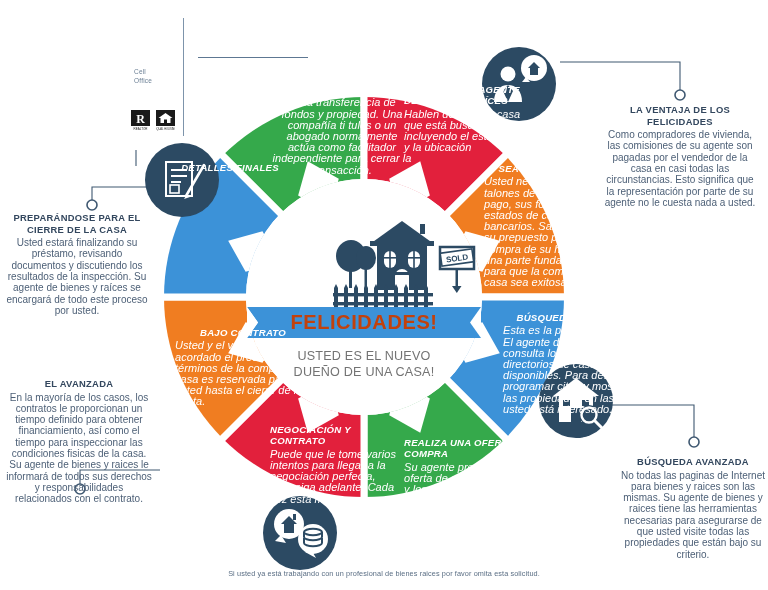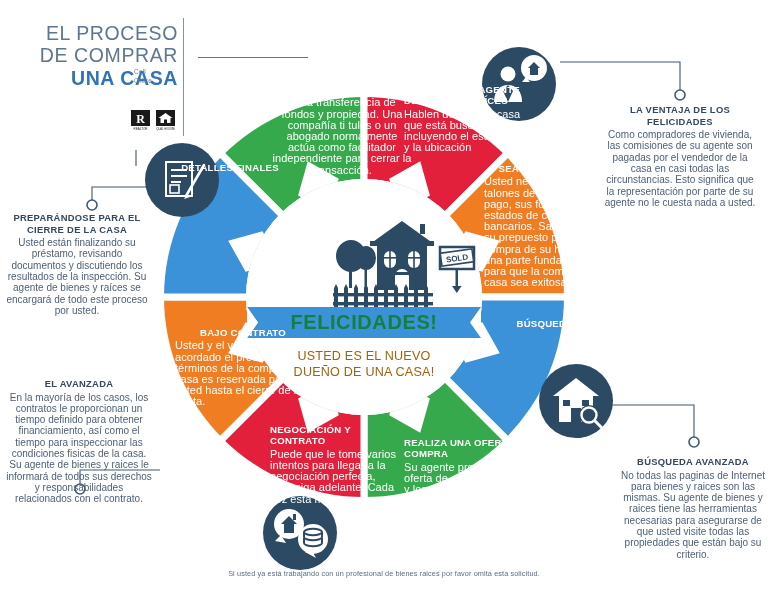--- a/index.html
+++ b/index.html
@@ -16,31 +16,31 @@
   #header .l3{font-size:19.5px;letter-spacing:.6px;color:#2f73b8;
       line-height:24px;font-weight:700;}
   #hdr-rule{position:absolute;left:183px;top:18px;width:1px;height:118px;background:#7d94ab;}
   #hdr-line{position:absolute;left:198px;top:57px;width:110px;height:1px;background:#5d7792;}
   #contact{position:absolute;left:134px;top:68px;font-size:6.5px;line-height:8.5px;
       color:#6a7f94;letter-spacing:.2px;}
   #logos{position:absolute;left:131px;top:110px;display:flex;gap:6px;align-items:flex-end;}
   .logo-r,.logo-e{width:19px;height:21px;}
 
   
-  .seg{position:absolute;color:#ffffff;}
+  .seg{position:absolute;color:#ffffff;font-style:italic;}
   .seg .t{font-weight:700;font-size:9.6px;line-height:11.4px;letter-spacing:.25px;
       margin-bottom:2px;text-transform:uppercase;}
   .seg .b{font-size:11px;line-height:11.2px;letter-spacing:.05px;}
 
   #seg-cierre{left:272px;top:84px;width:140px;text-align:center;}
   #seg-contrate{left:404px;top:84px;width:132px;text-align:left;}
   #seg-preap{left:484px;top:163px;width:134px;text-align:left;}
   #seg-preap .t{text-align:center;}
   #seg-busq{left:503px;top:312px;width:138px;text-align:left;}
-  #seg-busq .t{text-align:center;margin-top:6px;}
+  #seg-busq .t{text-align:center;}
   #seg-oferta{left:404px;top:437px;width:140px;text-align:left;}
   #seg-nego{left:270px;top:424px;width:128px;text-align:left;}
   #seg-bajo{left:175px;top:327px;width:136px;text-align:center;}
   #seg-detalles{left:158px;top:162px;width:144px;text-align:center;}
   #seg-detalles .t{text-align:center;}
   #seg-bajo .b,#seg-detalles .b{text-align:left;}
   #seg-cierre .b{text-align:center;}
 
   
   .note{position:absolute;text-align:center;color:#41536a;}
@@ -50,23 +50,23 @@
 
   #note-ventaja{left:604px;top:104px;width:152px;}
   #note-avanzada{left:620px;top:456px;width:146px;}
   #note-prep{left:6px;top:212px;width:142px;}
   #note-contrato{left:6px;top:378px;width:146px;}
 
   
   #center-band{position:absolute;left:247px;top:307px;width:234px;height:31px;}
   #center-band .txt{position:absolute;left:0;top:0;width:234px;height:31px;
       display:flex;align-items:center;justify-content:center;
-      color:#15803d;font-weight:700;font-size:20px;letter-spacing:.6px;}
+      color:#c2410c;font-weight:700;font-size:20px;letter-spacing:.6px;}
   #center-sub{position:absolute;left:236px;top:348px;width:256px;text-align:center;
-      color:#a16207;font-size:12.6px;line-height:16px;letter-spacing:.2px;}
+      color:#737373;font-size:12.6px;line-height:16px;letter-spacing:.2px;}
 
   
   #footer{position:absolute;left:0;top:569px;width:768px;text-align:center;
       font-size:7.3px;color:#5a6e84;letter-spacing:.1px;}
 
   .conn{stroke:#3f5871;stroke-width:1.1;fill:none;}
   .conn-dot{fill:#ffffff;stroke:#3f5871;stroke-width:1.6;}
 </style>
 </head>
 <body>
@@ -278,25 +278,20 @@
       <circle cx="313" cy="539" r="15" fill="#ffffff"></circle>
       <polygon points="312,551 316,558 305,552" fill="#ffffff"></polygon>
       <g fill="none" stroke="#2c4a63" stroke-width="2">
         <ellipse cx="313" cy="532" rx="9" ry="3.2"></ellipse>
         <path d="M304,532 v5 a9,3.2 0 0,0 18,0 v-5"></path>
         <path d="M304,538 v5 a9,3.2 0 0,0 18,0 v-5"></path>
       </g>
     </g>
   </svg>
 
-  <div id="header">
-    <div class="l1">EL PROCESO</div>
-    <div class="l2">DE COMPRAR</div>
-    <div class="l3">UNA CASA</div>
-  </div>
   <div id="hdr-rule"></div>
   <div id="hdr-line"></div>
   <div id="contact">
     <div>Cell</div>
     <div>Office</div>
   </div>
   <div id="logos">
     <svg class="logo-r" viewBox="0 0 19 21">
       <rect x="0" y="0" width="19" height="16" fill="#1a1a1a"></rect>
       <text x="9.5" y="12.5" text-anchor="middle" font-family="Liberation Serif, serif" font-size="12" font-weight="700" fill="#ffffff">R</text>
@@ -321,20 +316,21 @@
     <div class="b">Hablen  del tipo de casa que está buscando, incluyendo el estilo, precio y la ubicación</div>
   </div>
 
   <div class="seg" id="seg-preap">
     <div class="t">SEA PRE-APROBADO</div>
     <div class="b">Usted necesitará los talones de cheques de pago, sus formas W2 y los estados de cuenta bancarios. Saber cual es su prepuesto para la compra de su hogar es una parte fundamental para que la compra de su casa sea exitosa.</div>
   </div>
 
   <div class="seg" id="seg-busq">
     <div class="t">BÚSQUEDA DE CASAS</div>
+    <div class="b">Esta es la parte divertida! El agente de bienes raices consulta los diversos directorios de casas disponibles. Para después programar citas y mostrarle las propiedades en las que usted está interesado.</div>
   </div>
 
   <div class="seg" id="seg-oferta">
     <div class="t">REALIZA UNA OFERTA DE COMPRA</div>
     <div class="b">Su agente preparará la oferta de acuerdo al precio y los términos que usted elija.</div>
   </div>
 
   <div class="seg" id="seg-nego">
     <div class="t">NEGOCIACIÓN Y CONTRATO</div>
     <div class="b">Puede que le tome varios intentos para llegar a la negociación perfecta, pero siga adelante. Cada vez está más cerca.</div>
@@ -354,21 +350,21 @@
     <div class="nb">Como compradores de vivienda, las comisiones de su agente son pagadas por el vendedor de la casa en casi todas las circunstancias. Esto significa que la representación por parte de su agente no le cuesta nada a usted.</div>
   </div>
 
   <div class="note" id="note-avanzada">
     <div class="nt">BÚSQUEDA AVANZADA</div>
     <div class="nb">No todas las paginas de Internet para bienes y raices son las mismas. Su agente de bienes y raices tiene las herramientas necesarias para asegurarse de que usted visite todas las propiedades que están bajo su criterio.</div>
   </div>
 
   <div class="note" id="note-prep">
     <div class="nt">PREPARÁNDOSE PARA EL CIERRE DE LA CASA</div>
-    <div class="nb">Usted están finalizando su préstamo, revisando documentos y discutiendo los resultados de la inspección. Su agente de bienes y raíces se encargará de todo este proceso por usted.</div>
+    <div class="nb">Usted estará finalizando su préstamo, revisando documentos y discutiendo los resultados de la inspección. Su agente de bienes y raíces se encargará de todo este proceso por usted.</div>
   </div>
 
   <div class="note" id="note-contrato">
     <div class="nt">EL AVANZADA</div>
     <div class="nb">En la mayoría de los casos, los contratos le proporcionan un tiempo definido para obtener financiamiento, así como el tiempo para inspeccionar las condiciones fisicas de la casa. Su agente de bienes y raices le informará de todos sus derechos y responsabilidades relacionados con el contrato.</div>
   </div>
 
   <div id="center-band">
     <div class="txt">FELICIDADES!</div>
   </div>

